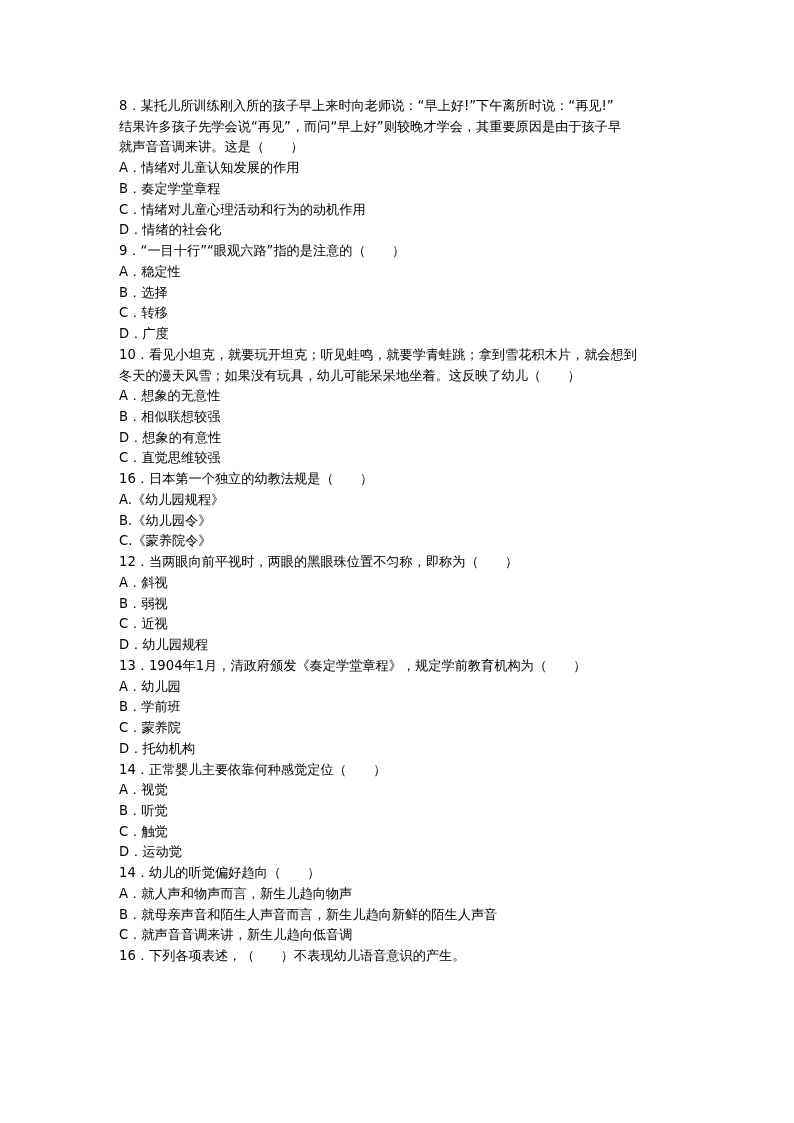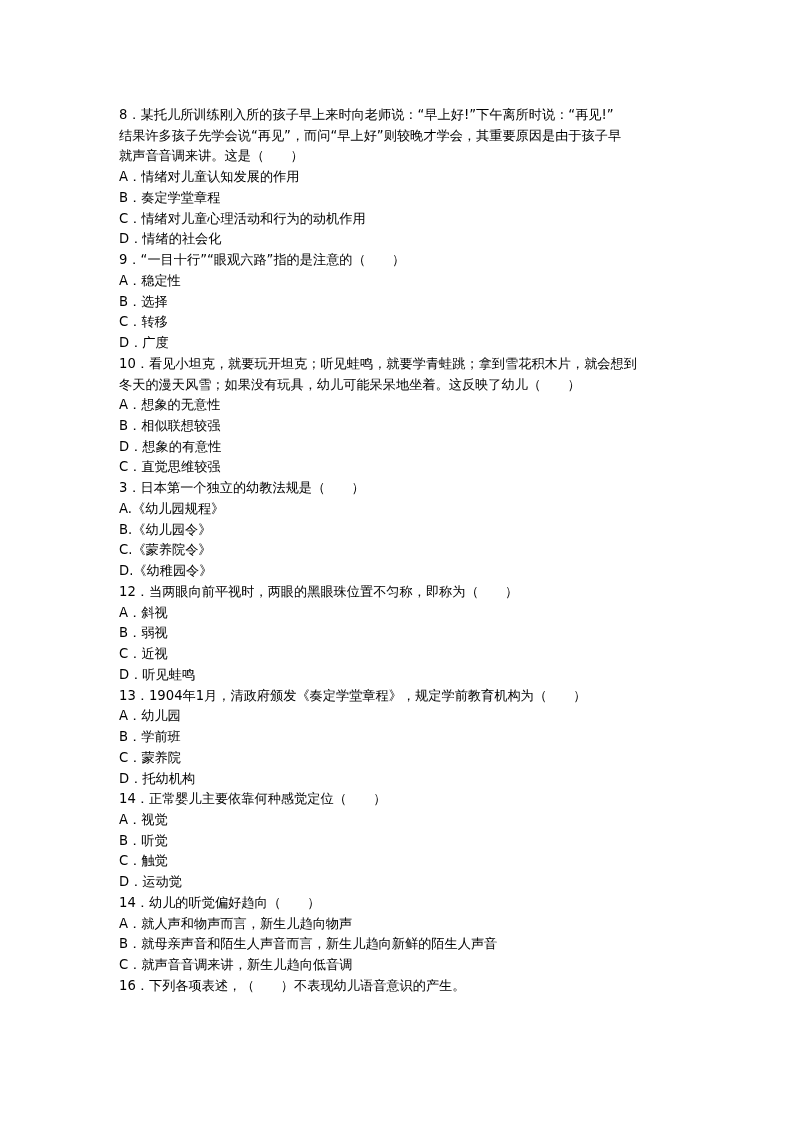--- a/index.html
+++ b/index.html
@@ -11,21 +11,21 @@
       width: 794px;
       height: 1123px;
       position: relative;
       overflow: hidden;
       font-family: "DejaVu Sans", "Liberation Sans", sans-serif;
       color: #000000;
     }
     .page {
       position: absolute;
       left: 119px;
-      top: 105px;
+      top: 96px;
       width: 560px;
     }
     .line {
       font-size: 13.2px;
       line-height: 20.74px;
       height: 20.74px;
       white-space: nowrap;
       letter-spacing: 0px;
     }
     .question .line { }
@@ -57,33 +57,32 @@
   <div class="question">
     <div class="line">10．看见小坦克，就要玩开坦克；听见蛙鸣，就要学青蛙跳；拿到雪花积木片，就会想到</div>
     <div class="line">冬天的漫天风雪；如果没有玩具，幼儿可能呆呆地坐着。这反映了幼儿（　　）</div>
     <div class="line option">A．想象的无意性</div>
     <div class="line option">B．相似联想较强</div>
     <div class="line option">D．想象的有意性</div>
     <div class="line option">C．直觉思维较强</div>
   </div>
 
   <div class="question">
-    <div class="line">3．日本第一个独立的幼教法规是（　　）</div>
+    <div class="line">16．日本第一个独立的幼教法规是（　　）</div>
     <div class="line option">A.《幼儿园规程》</div>
     <div class="line option">B.《幼儿园令》</div>
     <div class="line option">C.《蒙养院令》</div>
-    <div class="line option">D.《幼稚园令》</div>
   </div>
 
   <div class="question">
     <div class="line">12．当两眼向前平视时，两眼的黑眼珠位置不匀称，即称为（　　）</div>
     <div class="line option">A．斜视</div>
     <div class="line option">B．弱视</div>
     <div class="line option">C．近视</div>
-    <div class="line option">D．听见蛙鸣</div>
+    <div class="line option">D．幼儿园规程</div>
   </div>
 
   <div class="question">
     <div class="line">13．1904年1月，清政府颁发《奏定学堂章程》，规定学前教育机构为（　　）</div>
     <div class="line option">A．幼儿园</div>
     <div class="line option">B．学前班</div>
     <div class="line option">C．蒙养院</div>
     <div class="line option">D．托幼机构</div>
   </div>
 

